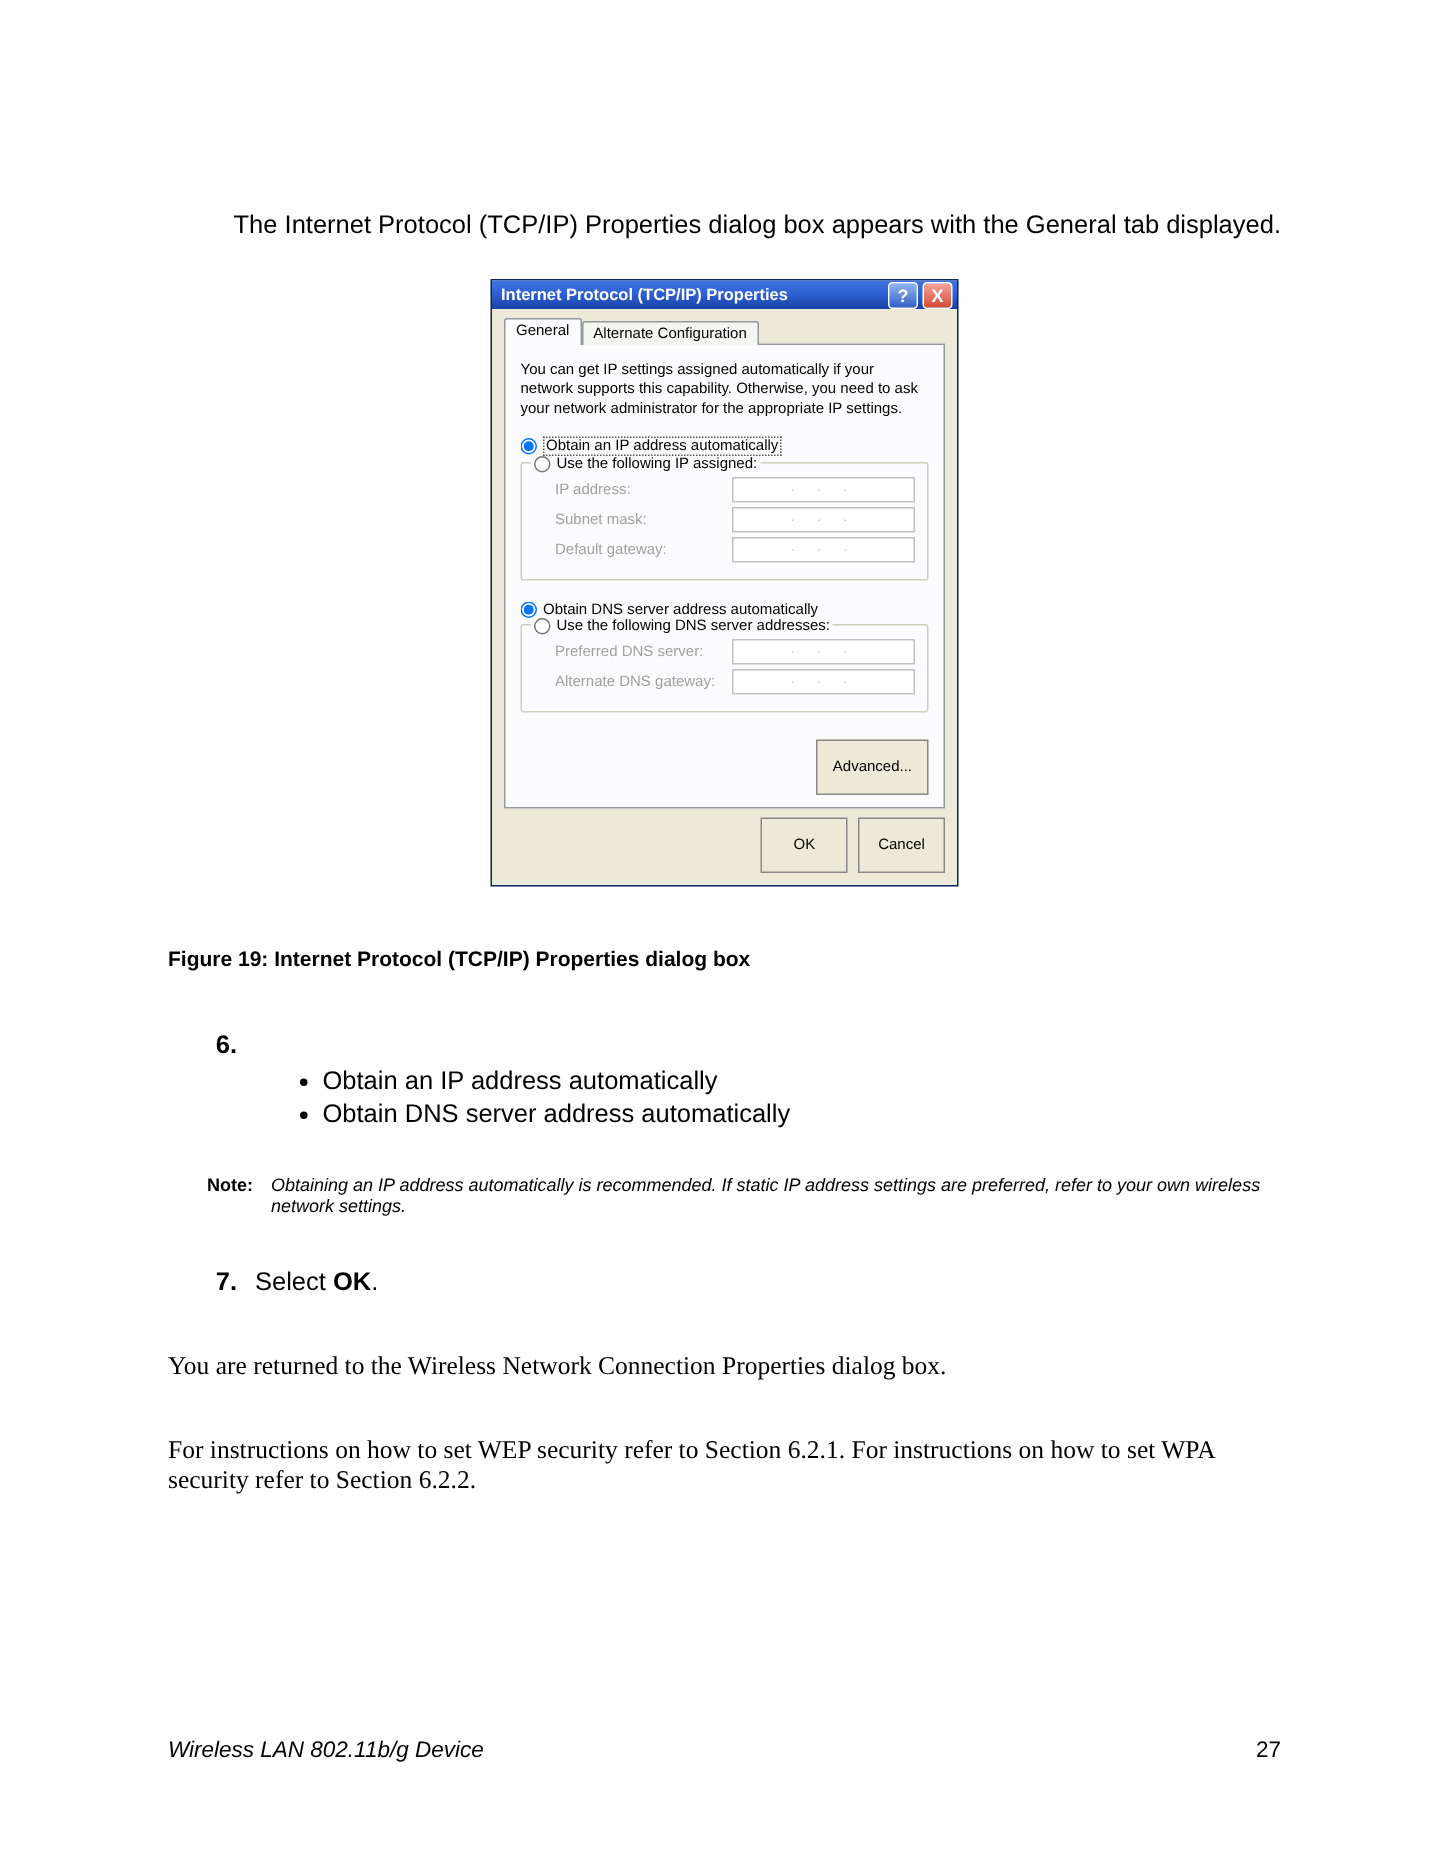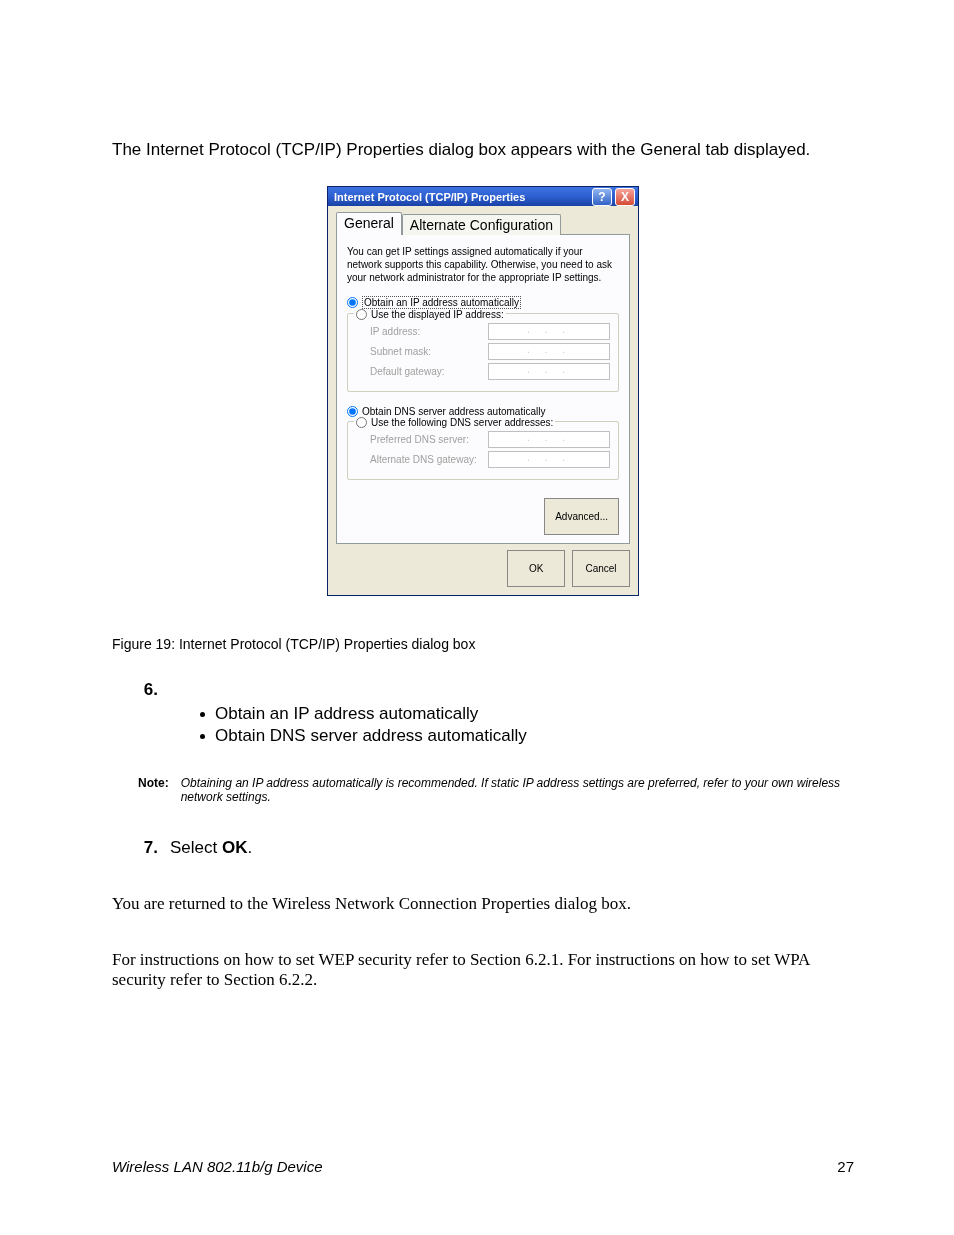--- a/index.html
+++ b/index.html
@@ -1,31 +1,31 @@
 <!DOCTYPE html>
 <html><head>
 <meta charset="utf-8">
 <style>
   html,body{margin:0;padding:0;background:#fff;color:#000;}
   body{width:954px;height:1235px;position:relative;font-family:"Segoe UI",Tahoma,sans-serif;}
 
   .page{padding:140px 100px 0 112px;}
-  .intro{font-family:"Century Gothic","Segoe UI",sans-serif;font-size:17px;margin:0 0 26px 0;}
+  .intro{font-family:"Century Gothic","Segoe UI",sans-serif;font-size:17px;margin:0 0 26px 0;text-align:right;}
 
   .dialog-wrap{width:312px;margin:0 auto 40px auto;}
   .dialog{border:1px solid #0a246a;font-family:Tahoma,sans-serif;font-size:10px;color:#000;background:#ece9d8;}
   .titlebar{height:19px;background:linear-gradient(180deg,#3f74e0 0%,#2d5fd0 50%,#1941a5 100%);display:flex;align-items:center;justify-content:space-between;padding:0 3px 0 6px;}
   .titlebar .title{color:#fff;font-weight:bold;font-size:11px;}
   .titlebar .win-btns{display:flex;gap:3px;}
   .win-btn{width:18px;height:16px;border:1px solid #fff;border-radius:3px;display:flex;align-items:center;justify-content:center;font-weight:bold;font-size:12px;line-height:1;}
   .help-btn{background:linear-gradient(180deg,#92b5f2,#3162c6);color:#fff;}
   .close-btn{background:linear-gradient(180deg,#f5a49a,#d64b36);color:#fff;}
 
   .body-area{padding:6px 8px 8px 8px;}
-  .tabs{display:flex;font-size:14px;}
+  .tabs{display:flex;font-size:10px;}
   .tab{padding:2px 7px 2px 7px;border:1px solid #919b9c;background:#fcfcfe;position:relative;border-bottom:none;border-top-left-radius:2px;border-top-right-radius:2px;}
   .tab.active{background:#fcfcfe;z-index:2;}
   .tab.inactive{background:#f6f6f0;margin-top:2px;border-bottom:none;}
   .tab-panel{border:1px solid #919b9c;background:#fcfcfe;padding:10px 10px 8px 10px;margin-top:-1px;}
 
   .desc{font-size:10px;line-height:1.3;margin-bottom:12px;}
   .radio-row{font-size:10px;display:flex;align-items:center;gap:4px;margin:2px 0;}
   .radio-row input{margin:0;width:11px;height:11px;}
   .radio-row.sel label{border:1px dotted #555;padding:0 1px;}
 
@@ -34,21 +34,21 @@
   .form-row{display:flex;align-items:center;justify-content:space-between;margin:3px 0 3px 14px;}
   .form-row label{color:#a0a0a0;font-size:10px;}
   .ip-input{width:120px;height:15px;border:1px solid #c0c0c0;background:#fff;font-size:10px;text-align:center;letter-spacing:6px;color:#ccc;}
 
   .sep-group{margin-top:14px;}
   .adv-row{text-align:right;margin-top:18px;}
   .btn{font-family:Tahoma,sans-serif;font-size:10px;padding:1px 10px;border:1px solid #888;background:#ece9d8;min-width:58px;height:37px;}
   .bot-btns{text-align:right;padding:6px 0 0 0;}
   .bot-btns .btn{margin-left:4px;}
 
-  .caption{font-family:"Century Gothic","Segoe UI",sans-serif;font-weight:normal;font-size:14px;margin:0 0 28px 0;}
+  .caption{font-family:"Century Gothic","Segoe UI",sans-serif;font-weight:bold;font-size:14px;margin:0 0 40px 0;}
 
   .list-block{font-family:"Century Gothic","Segoe UI",sans-serif;font-size:17px;margin-left:26px;}
   .ol-item{display:flex;gap:12px;margin-bottom:4px;}
   .ol-item .num{font-weight:bold;min-width:20px;text-align:right;}
   .bullets{margin:4px 0 0 62px;}
   .bullets .b{display:flex;gap:10px;margin:2px 0;}
   .bullets .dot{width:5px;height:5px;background:#000;border-radius:50%;margin-top:8px;flex-shrink:0;}
 
   .note-block{font-family:"Century Gothic","Segoe UI",sans-serif;font-size:12px;display:flex;gap:12px;margin:30px 0 0 26px;}
   .note-block .nl{font-weight:bold;}
@@ -83,21 +83,21 @@
         <div class="tab-panel">
           <div class="desc">You can get IP settings assigned automatically if your network supports this capability. Otherwise, you need to ask your network administrator for the appropriate IP settings.</div>
 
           <div class="radio-row sel">
             <input type="radio" checked="" style="">
             <label>Obtain an IP address automatically</label>
           </div>
           <div class="fieldset">
             <div class="legend radio-row">
               <input type="radio" style="">
-              <label>Use the displayed IP address:</label>
+              <label>Use the following IP assigned:</label>
             </div>
             <div class="form-row">
               <label>IP address:</label>
               <div class="ip-input">.   .   .</div>
             </div>
             <div class="form-row">
               <label>Subnet mask:</label>
               <div class="ip-input">.   .   .</div>
             </div>
             <div class="form-row">

